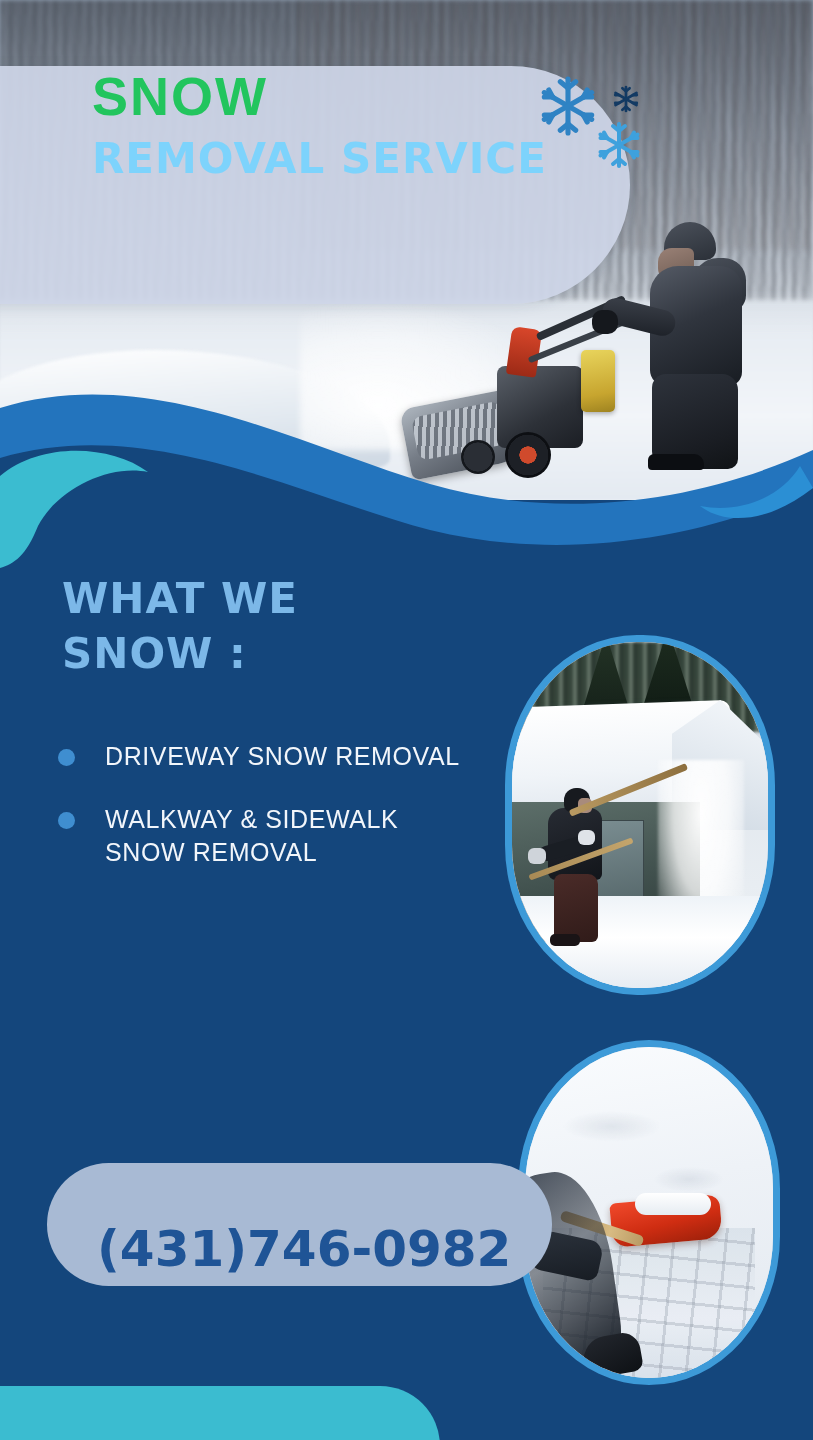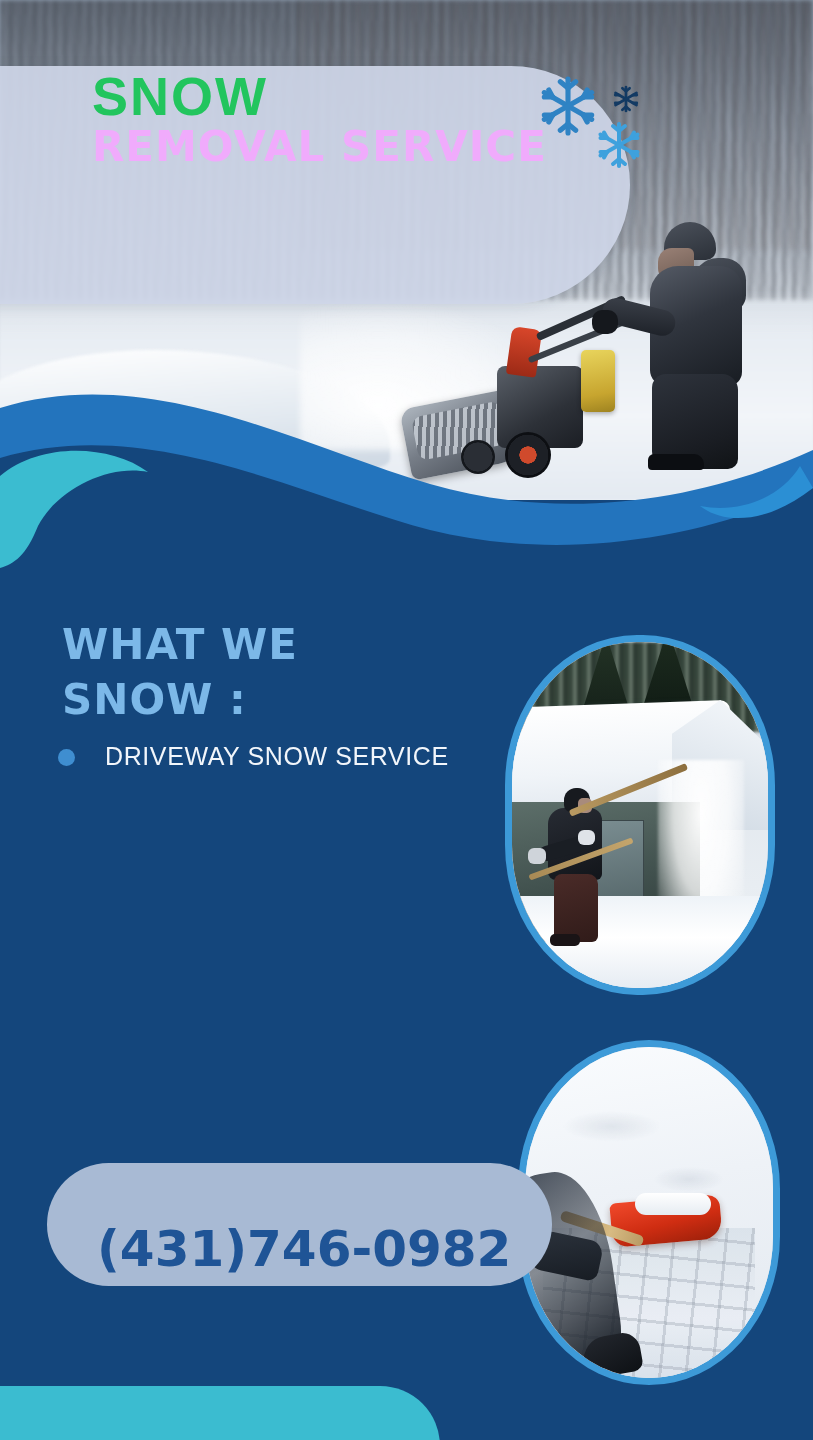--- a/index.html
+++ b/index.html
@@ -162,37 +162,37 @@
     border-radius:0 130px 130px 0;
     box-shadow:0 2px 14px rgba(30,50,80,.10);
   }
   .title-wrap { position:absolute; left:92px; top:72px; width:520px; }
   .title-main {
     font-size:54px; font-weight:bold; letter-spacing:2px;
     color:#22c55e; line-height:.92;
     font-family:Liberation Sans, sans-serif;
   }
   .title-sub {
-    margin-top:4px;
+    margin-top:16px;
     font-size:42px; font-weight:bold; letter-spacing:1px;
-    color:#f0abfc; line-height:1;
+    color:#7dd3fc; line-height:1;
     font-family:"DejaVu Sans", sans-serif;
   }
 
   
   .flake { position:absolute; }
   .flake svg { display:block; }
 
   
   .wave { position:absolute; left:0; top:380px; width:813px; height:190px; }
   .wave svg { display:block; }
 
   
   .offer-head {
-    position:absolute; left:62px; top:618px; width:330px;
+    position:absolute; left:62px; top:572px; width:330px;
     font-size:42px; font-weight:bold; letter-spacing:1px;
     color:#7cb8e8; line-height:1.3;
     font-family:"DejaVu Sans", sans-serif;
   }
   .offer-list { position:absolute; left:58px; top:740px; width:420px; }
   .offer-item { position:relative; display:flex; align-items:flex-start; margin-bottom:30px; }
   .bullet {
     flex:0 0 auto; width:17px; height:17px; border-radius:50%;
     background:#3f8ed0; margin-top:9px; margin-right:30px;
   }
@@ -434,21 +434,25 @@
   </div>
 
   <div class="offer-head">
     <div>WHAT WE</div>
     <div>SNOW :</div>
   </div>
 
   <div class="offer-list">
     <div class="offer-item">
       <span class="bullet"></span>
-      <span class="offer-text">DRIVEWAY SNOW SERVICE</span>
+      <span class="offer-text">DRIVEWAY SNOW REMOVAL</span>
+    </div>
+    <div class="offer-item">
+      <span class="bullet"></span>
+      <span class="offer-text">WALKWAY &amp; SIDEWALK SNOW REMOVAL</span>
     </div>
   </div>
 
   <div class="frame" id="frame1">
     <div class="p1-sky"></div>
     <div class="p1-trees"></div>
     <div class="p1-tree-a"></div>
     <div class="p1-tree-b"></div>
     <div class="p1-roof"></div>
     <div class="p1-roof2"></div>

